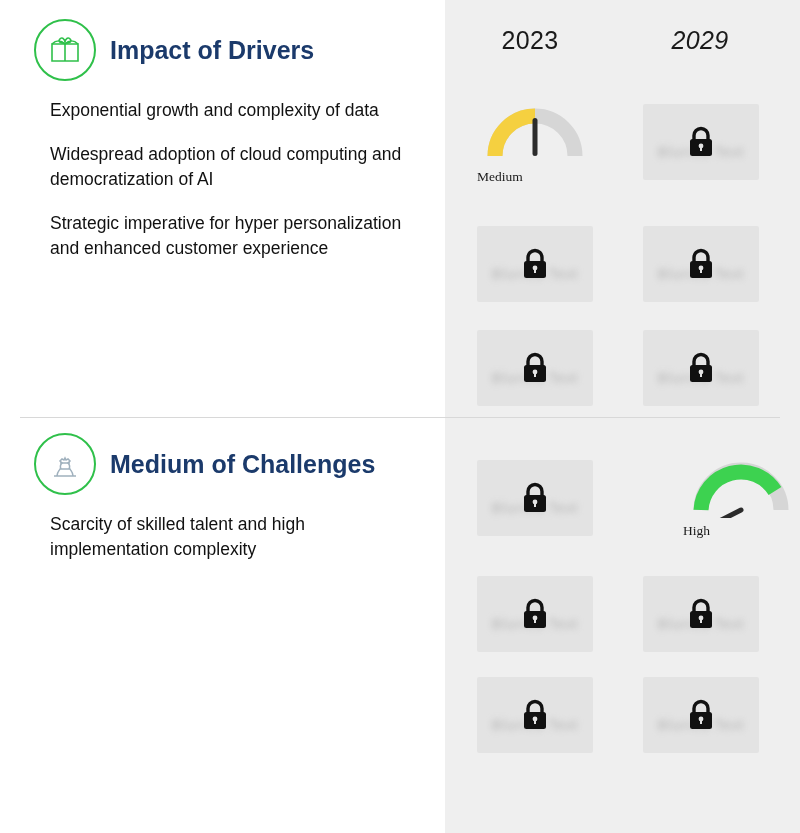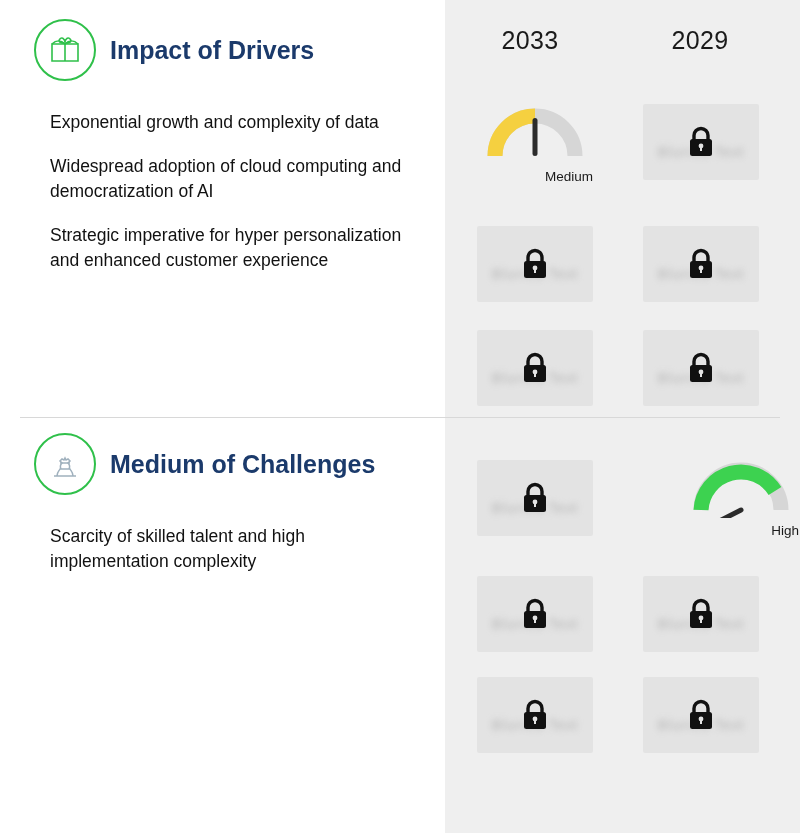--- a/index.html
+++ b/index.html
@@ -32,21 +32,21 @@
   .col-head {
     position: absolute;
     top: 26px;
     width: 140px;
     text-align: center;
     font-size: 25px;
     color: #1a1a1a;
     letter-spacing: .3px;
   }
   .col-head.c2025 { left: 460px; }
-  .col-head.c2029 { left: 630px; }
+  .col-head.c2029 { left: 630px; font-style: italic; }
 
   
   .divider {
     position: absolute;
     left: 20px;
     top: 417px;
     width: 760px;
     height: 1px;
     background: #d8d8d8;
   }
@@ -80,21 +80,21 @@
   .sec-title {
     margin-left: 14px;
     font-size: 25px;
     font-weight: bold;
     color: #1b3a6b;
     white-space: nowrap;
   }
   .bullets {
     padding-left: 50px;
     padding-right: 30px;
-    margin-top: 24px;
+    margin-top: 12px;
   }
   .bullet {
     font-size: 17.5px;
     line-height: 25px;
     color: #111111;
     margin-bottom: 19px;
     max-width: 355px;
   }
   .lock-tile {
     position: absolute;
@@ -118,36 +118,37 @@
   }
   .lock-tile .lock {
     position: absolute;
     left: 50%;
     top: 50%;
     transform: translate(-50%, -50%);
   }
   .gauge-wrap {
     position: absolute;
     width: 116px;
-    text-align: right;
+    text-align: left;
+    font-family: Liberation Serif, serif;
   }
   .gauge-label {
     font-size: 13.5px;
     color: #1a1a1a;
     margin-top: 1px;
   }
 </style>
 </head>
 <body>
 
 <div class="page">
 
   <div class="grid-band"></div>
 
-  <div class="col-head c2025">2033</div>
+  <div class="col-head c2025">2023</div>
   <div class="col-head c2029">2029</div>
 
   <div class="divider"></div>
 
   <div class="section drivers">
     <div class="sec-head">
       <span class="sec-icon">
         <svg width="34" height="34" viewBox="0 0 34 34" aria-hidden="true">
           <g fill="none" stroke="#2fc04a" stroke-width="1.6">
             <path d="M4 11 h26 v17 H4 z"></path>

